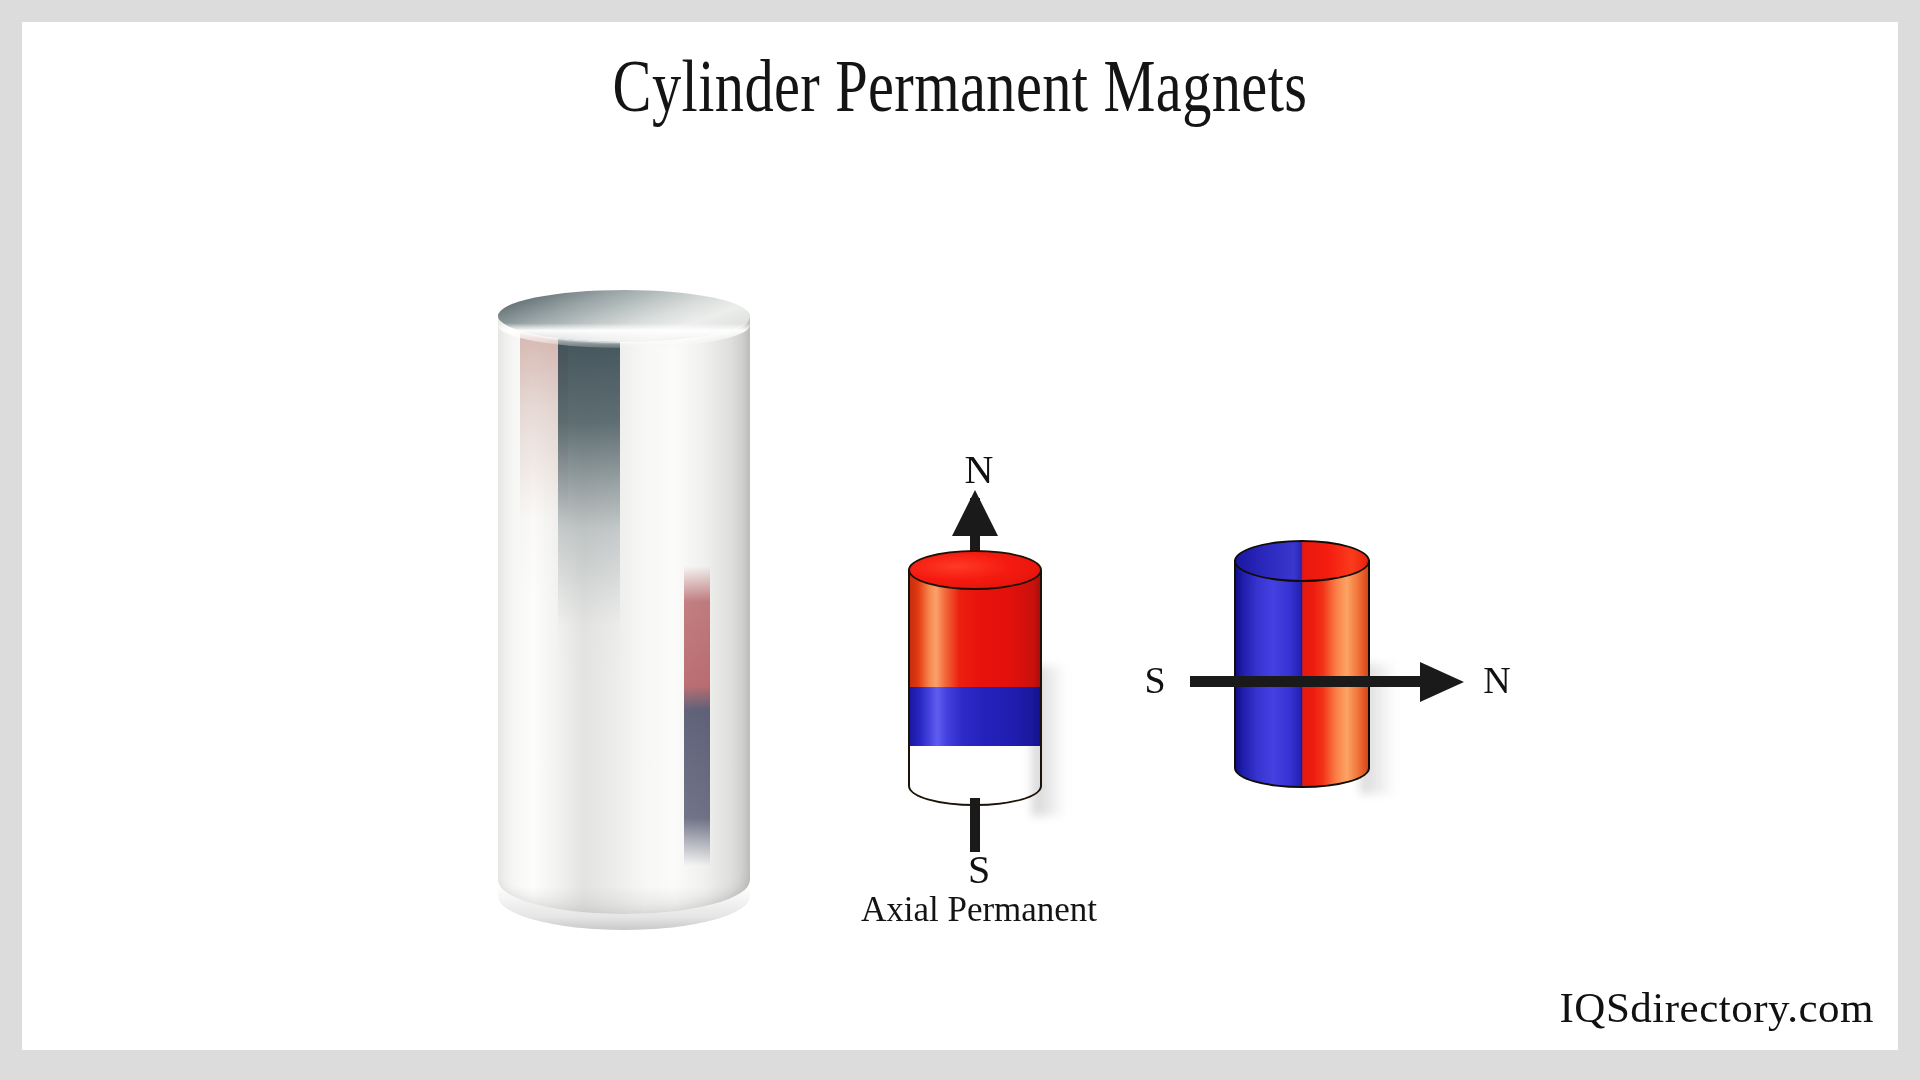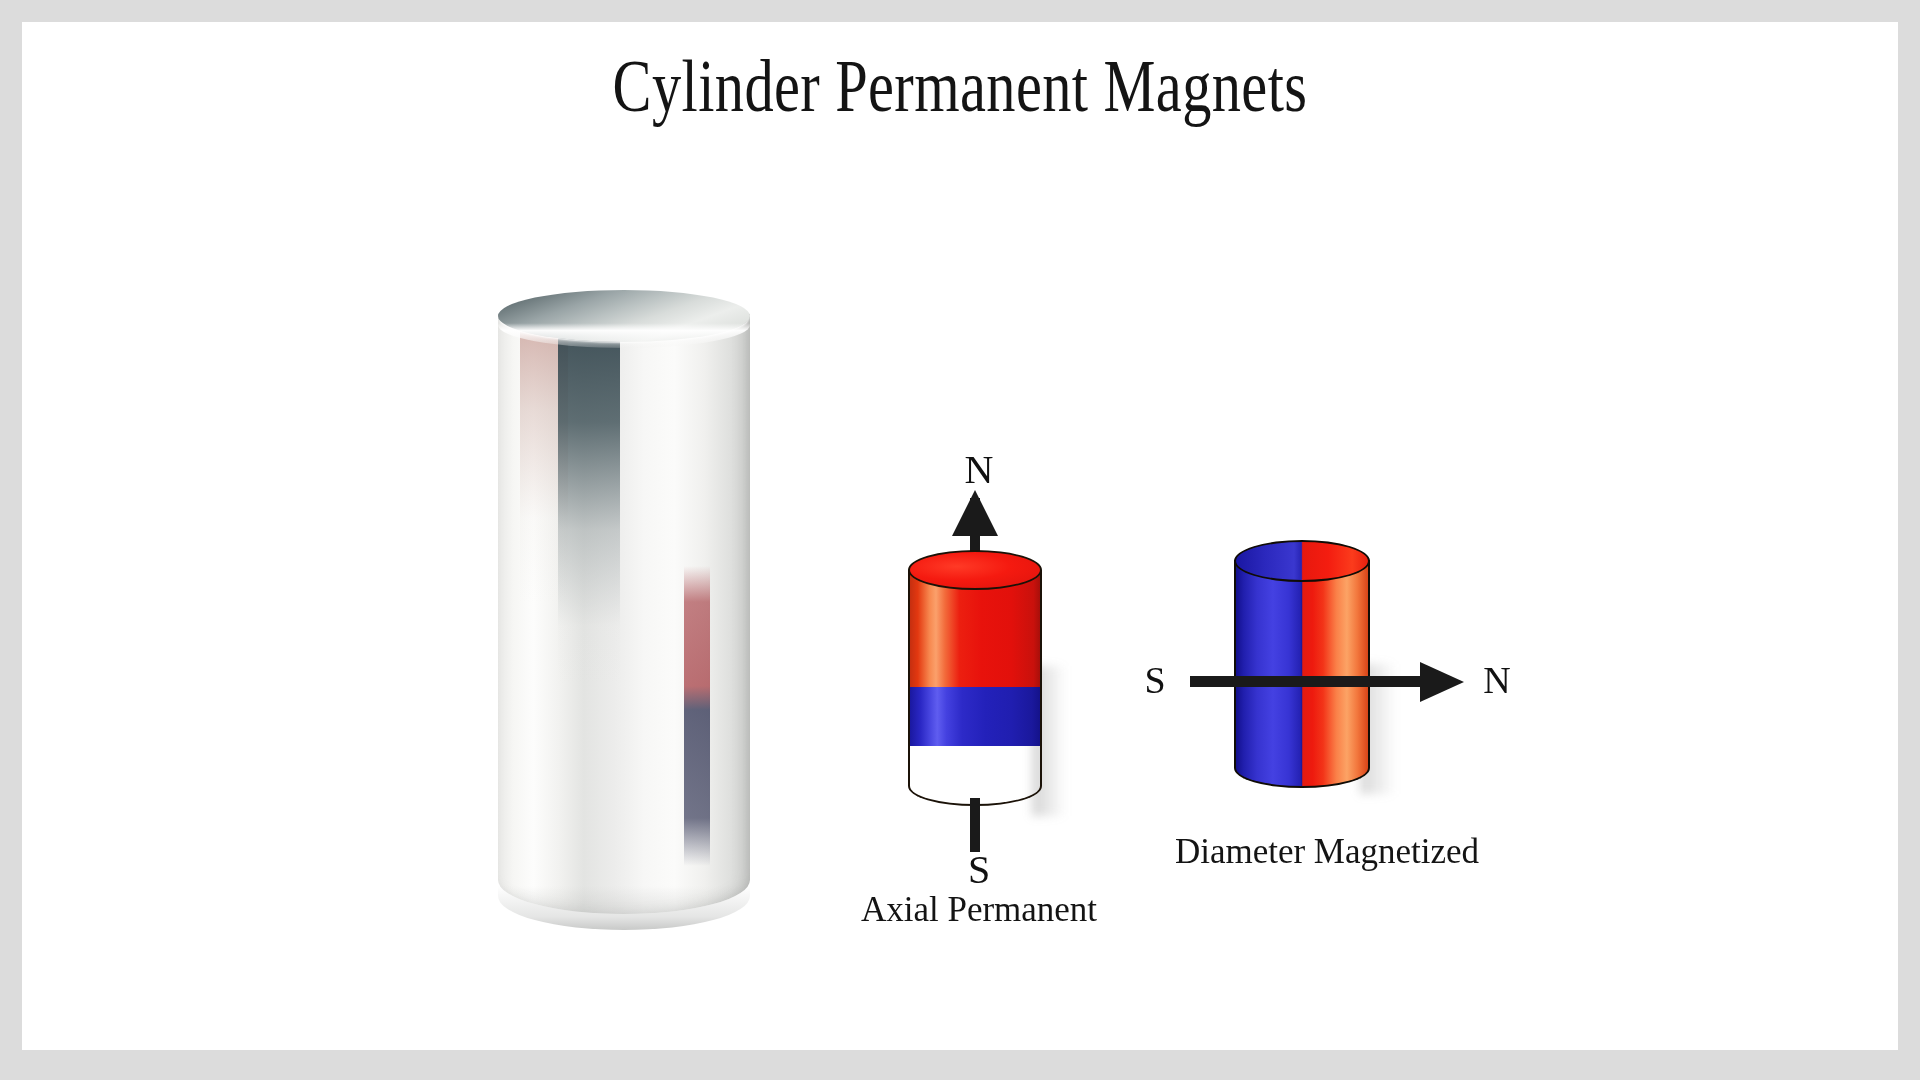--- a/index.html
+++ b/index.html
@@ -304,18 +304,18 @@
     </div>
 
     <div id="diameter">
       <div id="dia-shadow"></div>
       <div id="dia-body"></div>
       <div id="dia-top"></div>
       <div id="dia-arrow-shaft"></div>
       <div id="dia-arrow-head"></div>
       <div id="dia-label-s">S</div>
       <div id="dia-label-n">N</div>
-      <div id="dia-caption">Diameter Magnetized</div>
     </div>
 
+    <div id="watermark">IQSdirectory.com</div>
 
   </div>
 </div>
 
 </body></html>

